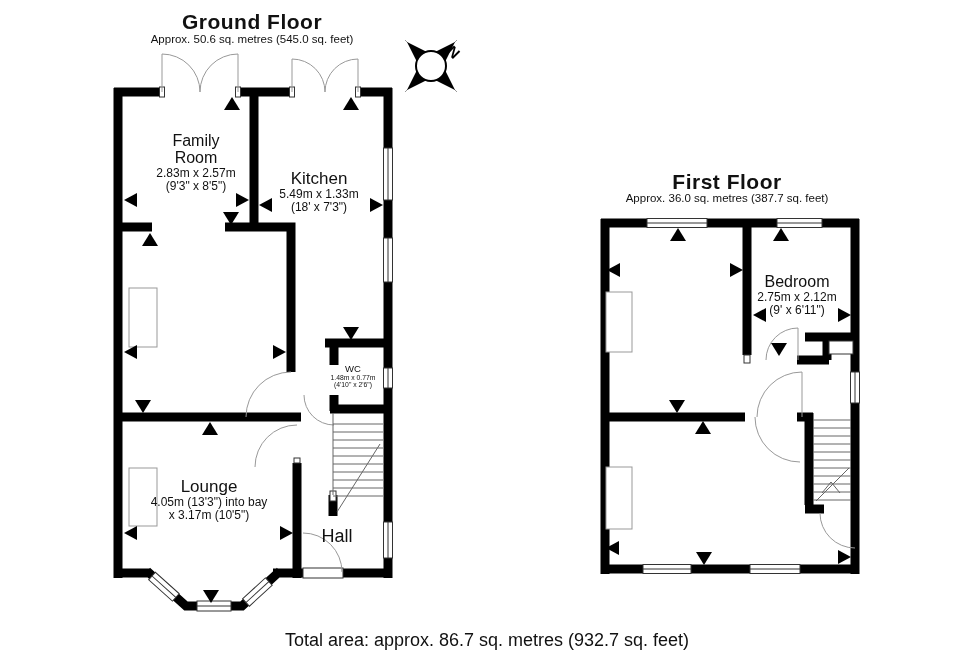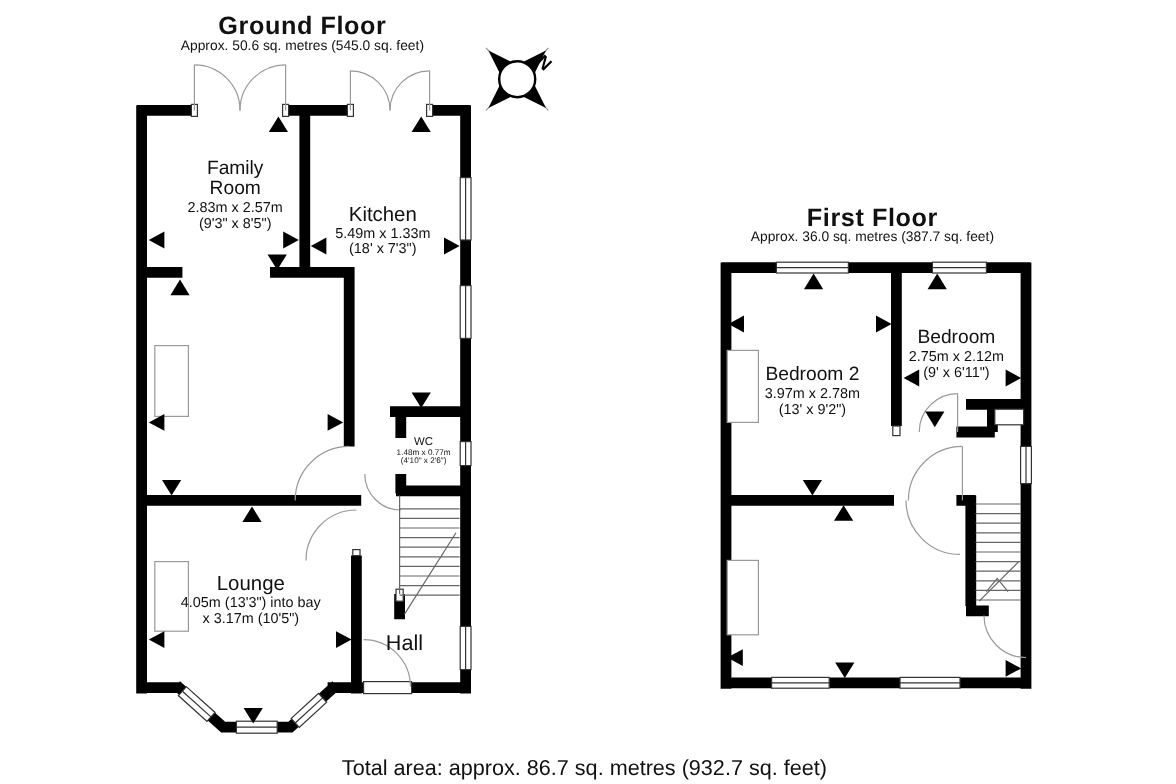--- a/index.html
+++ b/index.html
@@ -234,25 +234,20 @@
     <div class="rdims">x 3.17m (10'5")</div>
   </div>
 
   <div class="label hall" style="left:337px;top:527px">
     <div class="rname">Hall</div>
   </div>
 
   <div class="label ftitle" style="left:727px;top:170px">First Floor</div>
   <div class="label fsub" style="left:727px;top:192px">Approx. 36.0 sq. metres (387.7 sq. feet)</div>
 
-  <div class="label" style="left:677px;top:305px">
-    <div class="rname">Bedroom 2</div>
-    <div class="rdims">3.97m x 2.78m</div>
-    <div class="rdims">(13' x 9'2")</div>
-  </div>
 
   <div class="label" style="left:797px;top:274px">
     <div class="rname">Bedroom</div>
     <div class="rdims">2.75m x 2.12m</div>
     <div class="rdims">(9' x 6'11")</div>
   </div>
 
 
   <div class="label total" style="left:487px;top:630px">Total area: approx. 86.7 sq. metres (932.7 sq. feet)</div>
 

